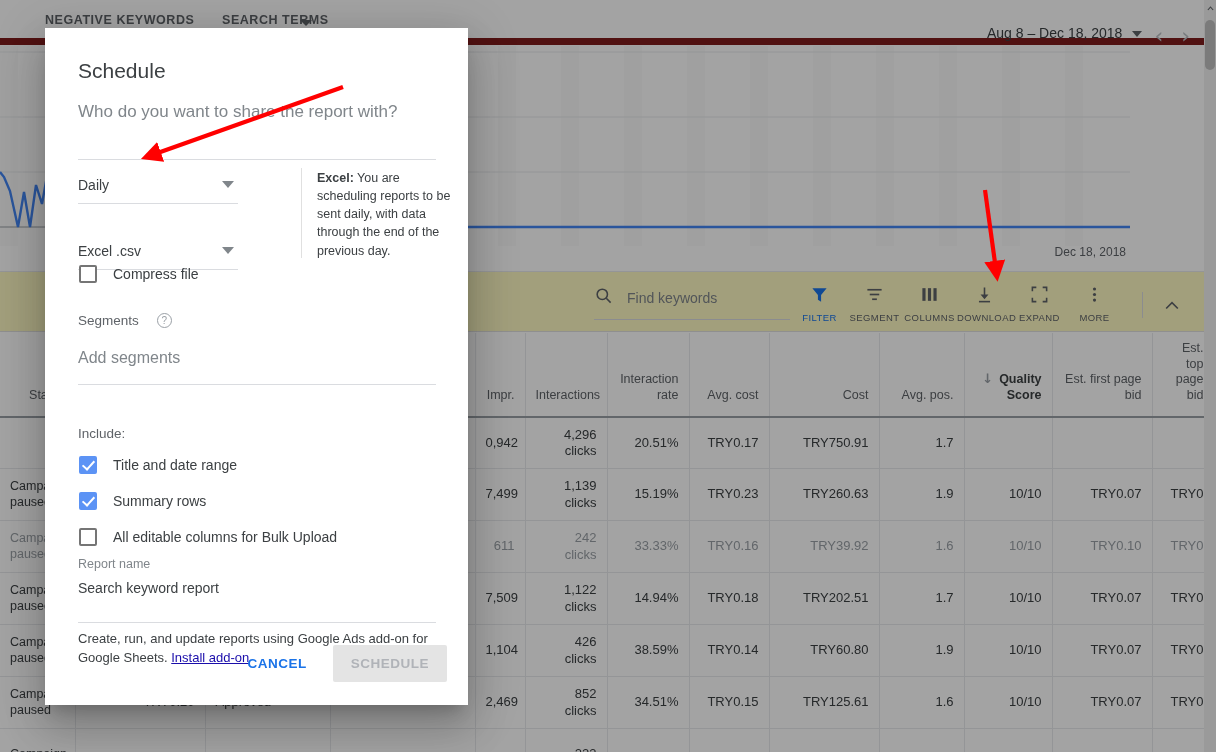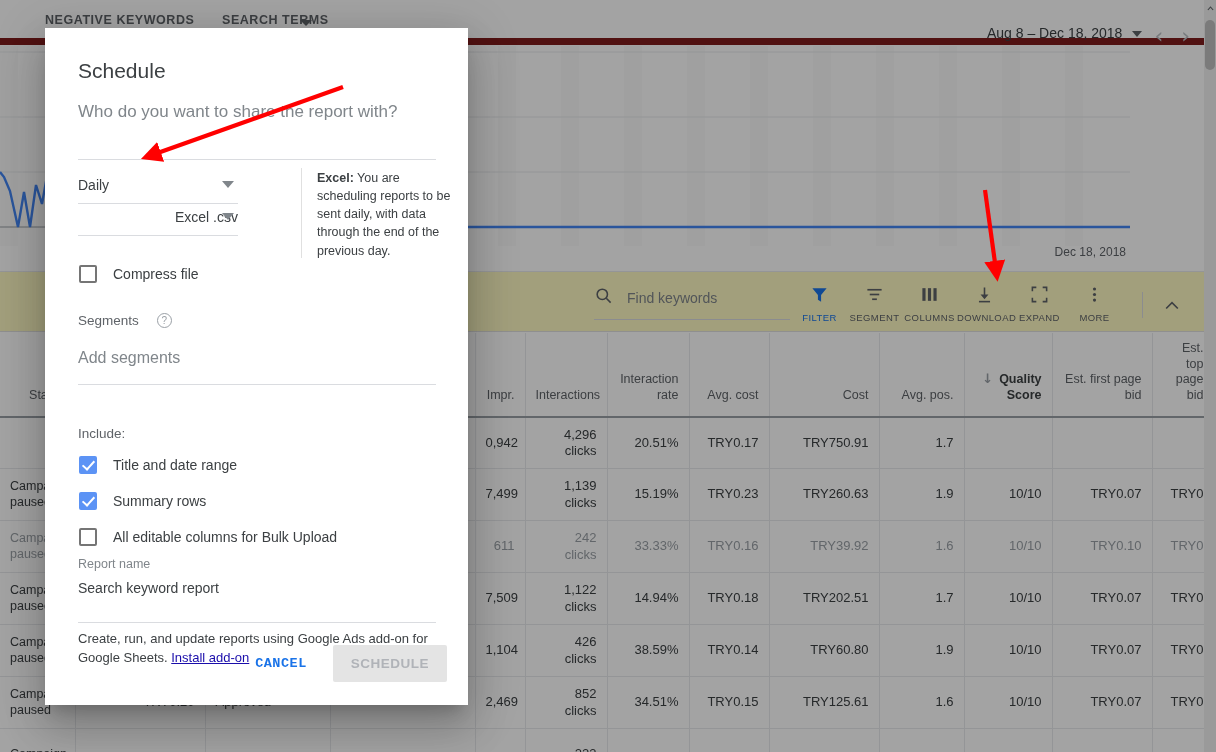--- a/index.html
+++ b/index.html
@@ -220,21 +220,21 @@
   }
   .selectfield .val { font-size: 14px; color: #3c4043; }
   .selectfield .tri {
     position: absolute; right: 4px; top: 5px;
     width: 0; height: 0;
     border-left: 6px solid transparent;
     border-right: 6px solid transparent;
     border-top: 7px solid #80868b;
   }
   #freq-field { top: 148px; }
-  #format-field { top: 180px; text-align: right; }
+  #format-field { top: 214px; }
 
   .dlg-vsep {
     position: absolute; left: 256px; top: 140px;
     width: 1px; height: 90px; background: #e0e0e0;
   }
   .dlg-hint {
     position: absolute; left: 272px; top: 141px;
     width: 140px;
     font-size: 12.5px; color: #3c4043; line-height: 1.45;
   }
@@ -308,21 +308,21 @@
   .addon-text a { color: #1a0dab; }
 
   .dlg-actions {
     position: absolute; right: 21px; bottom: 23px;
     display: flex; align-items: center; gap: 12px;
   }
   .btn-cancel {
     font-size: 13.5px; font-weight: bold; color: #1a73e8;
     letter-spacing: .5px; padding: 10px 14px;
     background: none; border: none; cursor: pointer;
-    font-family: Liberation Mono, monospace;
+    font-family: Liberation Sans, sans-serif;
   }
   .btn-schedule {
     font-size: 13.5px; font-weight: bold; color: #b0b3b8;
     letter-spacing: .5px; padding: 11px 18px;
     background: #e4e4e4; border: none; border-radius: 2px;
     font-family: "Liberation Sans", sans-serif;
   }
 
   
   #annot {

